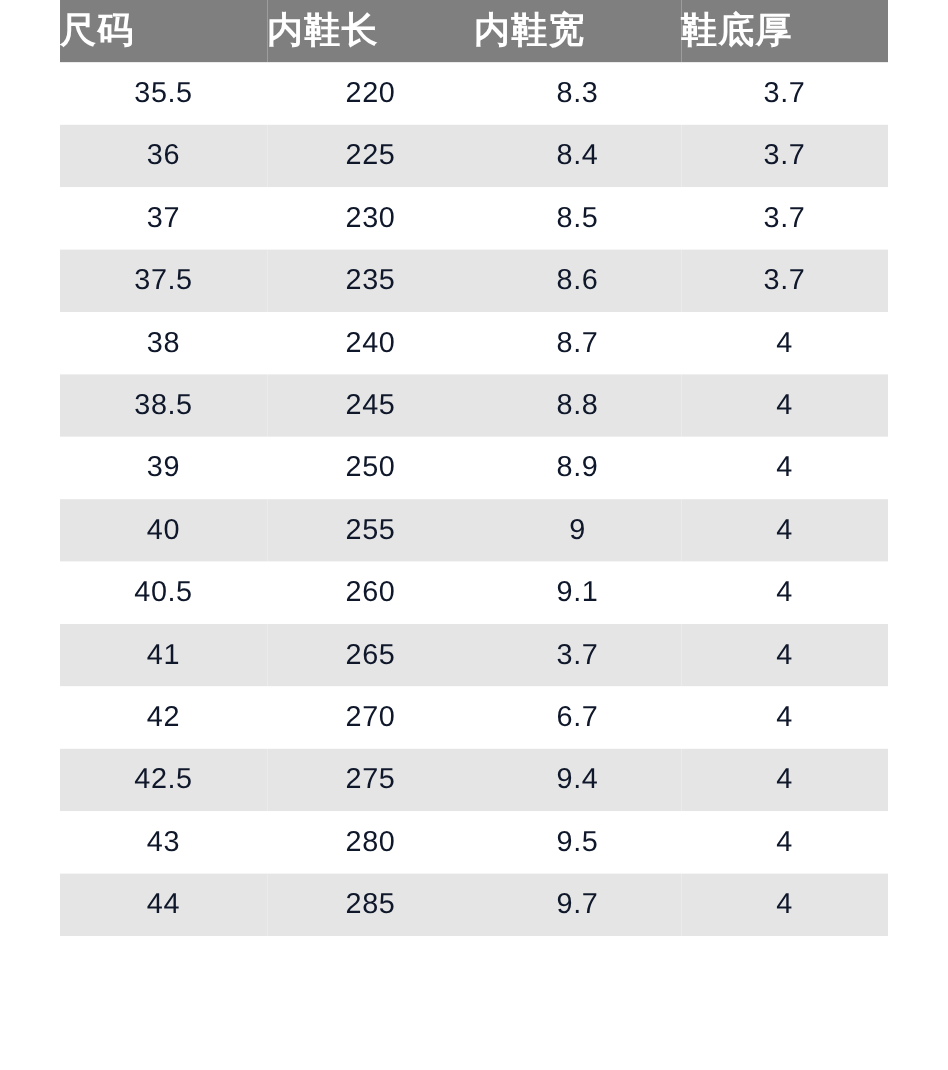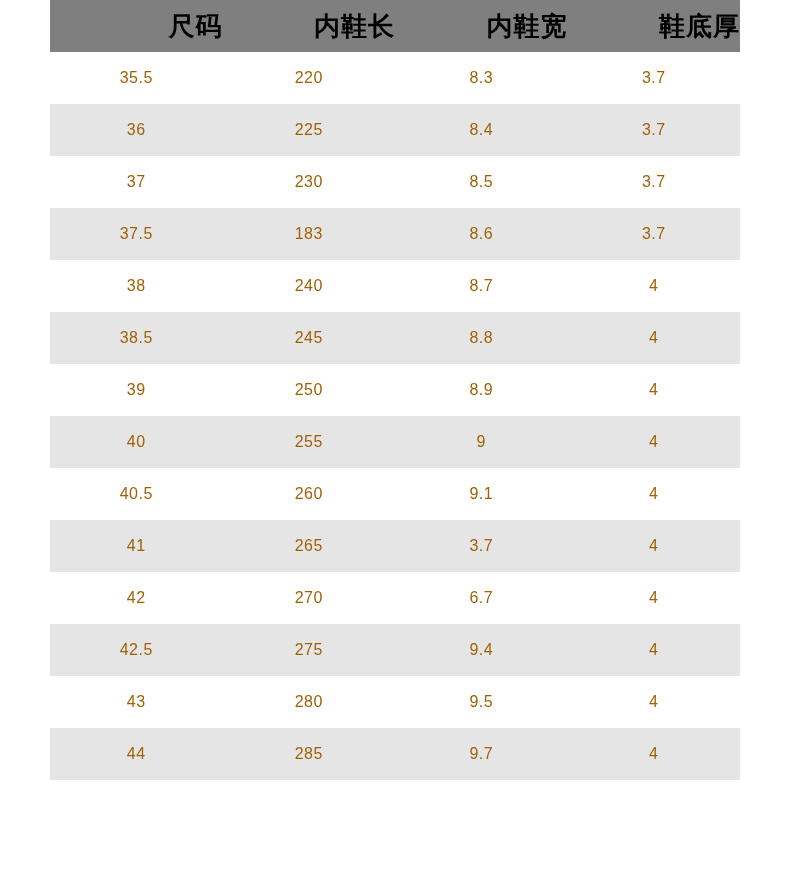--- a/index.html
+++ b/index.html
@@ -32,40 +32,40 @@
     table-layout: fixed;
   }
 
   .size-table col {
     width: 172.5px;
   }
 
   .size-table thead th {
     height: 52px;
     background: #7f7f7f;
-    color: #000000;
-    font-size: 26px;
+    color: #ffffff;
+    font-size: 30px;
     font-weight: 700;
     letter-spacing: 1px;
-    text-align: right;
+    text-align: left;
     vertical-align: middle;
     padding: 0;
     border: 0;
     line-height: 52px;
   }
 
   .size-table tbody td {
     height: 52px;
     padding: 0;
     border: 0;
     text-align: center;
     vertical-align: middle;
-    font-size: 16px;
+    font-size: 24px;
     font-weight: 400;
-    color: #a16207;
+    color: #0f172a;
     line-height: 52px;
     letter-spacing: 0.5px;
   }
 
   .size-table tbody tr.row-odd td {
     background: #ffffff;
   }
   .size-table tbody tr.row-even td {
     background: #e5e5e5;
     margin-left: 40px;
@@ -105,21 +105,21 @@
           <td>3.7</td>
         </tr>
         <tr class="row-odd">
           <td>37</td>
           <td>230</td>
           <td>8.5</td>
           <td>3.7</td>
         </tr>
         <tr class="row-even">
           <td>37.5</td>
-          <td>183</td>
+          <td>235</td>
           <td>8.6</td>
           <td>3.7</td>
         </tr>
         <tr class="row-odd">
           <td>38</td>
           <td>240</td>
           <td>8.7</td>
           <td>4</td>
         </tr>
         <tr class="row-even">

